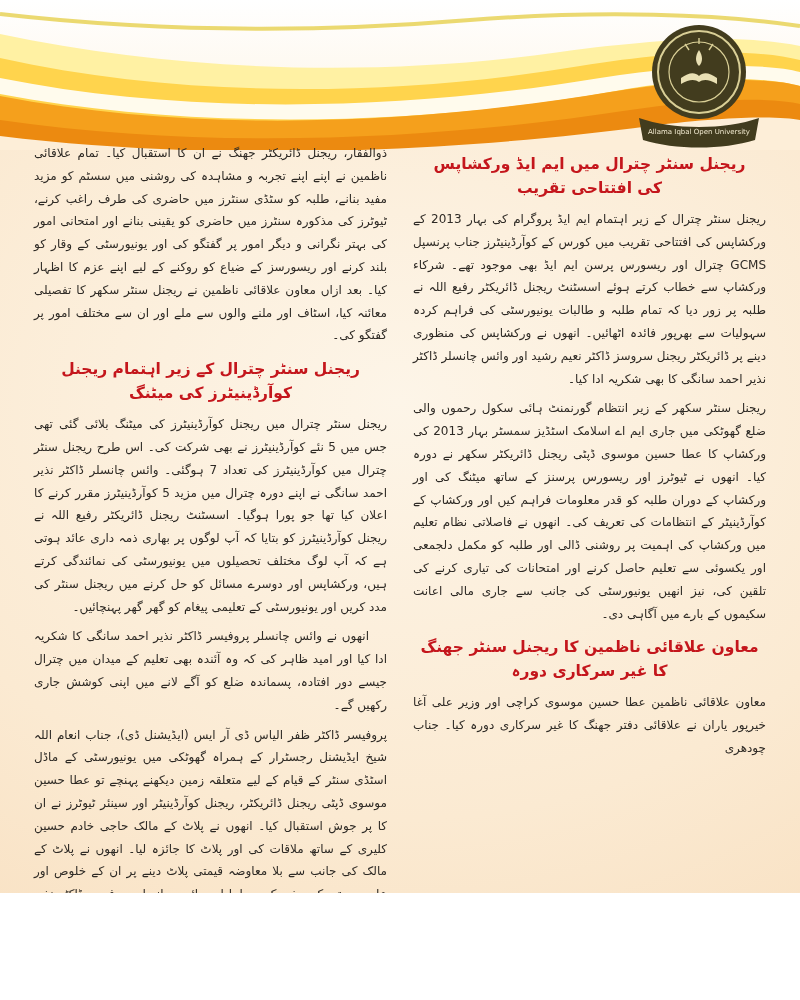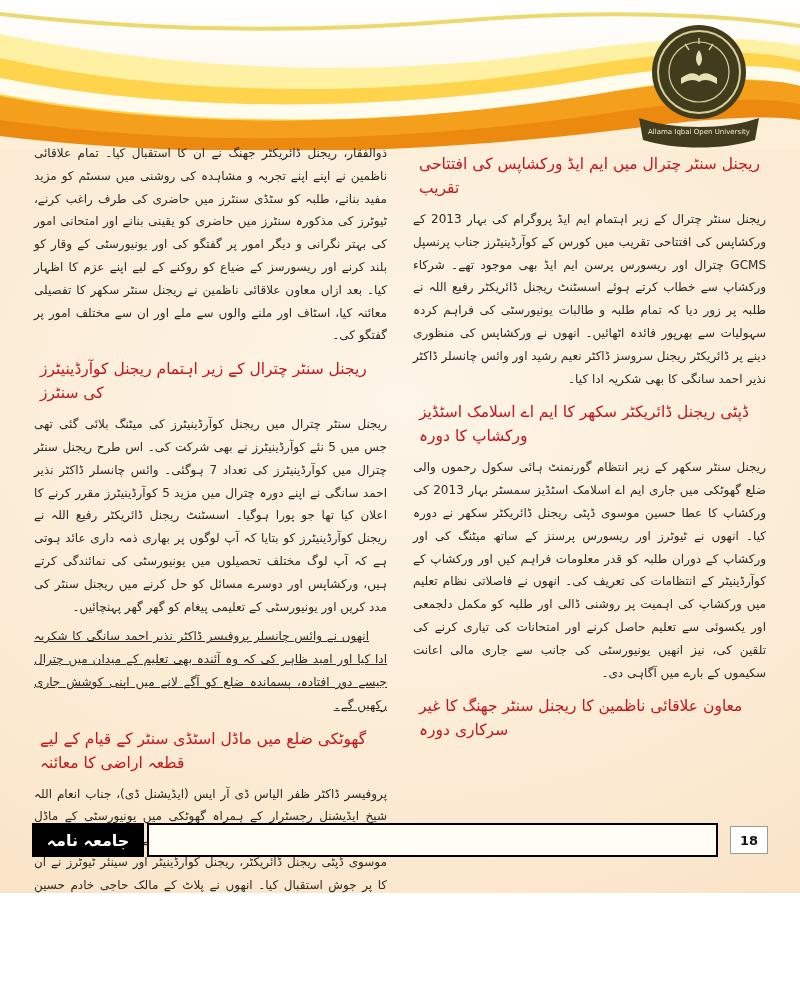--- a/index.html
+++ b/index.html
@@ -15,24 +15,24 @@
   .content {
     position:absolute; top:142px; left:34px; right:34px; bottom:86px;
     direction:rtl;
     display:flex; gap:26px;
   }
   .col { flex:1; min-width:0; text-align:justify; }
   p.body-text {
     font-size:12px; line-height:1.9; color:#2e2a25;
     margin:0 0 7px 0; direction:rtl; text-align:justify;
   }
-  p.indent { text-indent:18px;text-decoration:underline; }
+  p.indent { text-indent:18px; }
   h2.red-heading {
-    font-size:15.5px; font-weight:normal; color:#c4161c;
-    text-align:left; line-height:1.55;
+    font-size:15.5px; font-weight:bold; color:#c4161c;
+    text-align:center; line-height:1.55;
     margin:10px 6px 8px 6px; direction:rtl;
   }
   .footer {
     position:absolute; left:32px; right:32px; bottom:36px; height:34px;
     display:flex; align-items:stretch; direction:ltr;
   }
   .footer-label {
     width:112px; background:#000; color:#fff;
     display:flex; align-items:center; justify-content:center;
     font-size:16px; font-weight:bold;
@@ -82,35 +82,29 @@
     </g>
     <path d="M7,98 C41,110 93,110 127,98 L123,120 C91,130 43,130 11,120 Z" fill="#423c1e"></path>
     <text x="67" y="114" text-anchor="middle" font-size="7" fill="#f2ead0">Allama Iqbal Open University</text>
   </svg>
 
   <div class="content">
 
     <div class="col">
       <h2 class="red-heading">ریجنل سنٹر چترال میں ایم ایڈ ورکشاپس کی افتتاحی تقریب</h2>
       <p class="body-text">ریجنل سنٹر چترال کے زیر اہتمام ایم ایڈ پروگرام کی بہار 2013 کے ورکشاپس کی افتتاحی تقریب میں کورس کے کوآرڈینیٹرز جناب پرنسپل GCMS چترال اور ریسورس پرسن ایم ایڈ بھی موجود تھے۔ شرکاء ورکشاپ سے خطاب کرتے ہوئے اسسٹنٹ ریجنل ڈائریکٹر رفیع اللہ نے طلبہ پر زور دیا کہ تمام طلبہ و طالبات یونیورسٹی کی فراہم کردہ سہولیات سے بھرپور فائدہ اٹھائیں۔ انھوں نے ورکشاپس کی منظوری دینے پر ڈائریکٹر ریجنل سروسز ڈاکٹر نعیم رشید اور وائس چانسلر ڈاکٹر نذیر احمد سانگی کا بھی شکریہ ادا کیا۔</p>
-      <h2 class="red-heading">ڈپٹی ریجنل ڈائریکٹر سکھر کا ایم اے اسلامک اسٹڈیز ورکشاپ کا دورہ</h2>
       <p class="body-text">ریجنل سنٹر سکھر کے زیر انتظام گورنمنٹ ہائی سکول رحموں والی ضلع گھوٹکی میں جاری ایم اے اسلامک اسٹڈیز سمسٹر بہار 2013 کی ورکشاپ کا عطا حسین موسوی ڈپٹی ریجنل ڈائریکٹر سکھر نے دورہ کیا۔ انھوں نے ٹیوٹرز اور ریسورس پرسنز کے ساتھ میٹنگ کی اور ورکشاپ کے دوران طلبہ کو قدر معلومات فراہم کیں اور ورکشاپ کے کوآرڈینیٹر کے انتظامات کی تعریف کی۔ انھوں نے فاصلاتی نظام تعلیم میں ورکشاپ کی اہمیت پر روشنی ڈالی اور طلبہ کو مکمل دلجمعی اور یکسوئی سے تعلیم حاصل کرنے اور امتحانات کی تیاری کرنے کی تلقین کی، نیز انھیں یونیورسٹی کی جانب سے جاری مالی اعانت سکیموں کے بارے میں آگاہی دی۔</p>
       <h2 class="red-heading">معاون علاقائی ناظمین کا ریجنل سنٹر جھنگ کا غیر سرکاری دورہ</h2>
+      <p class="body-text">معاون علاقائی ناظمین عطا حسین موسوی کراچی اور وزیر علی آغا خیرپور یاران نے علاقائی دفتر جھنگ کا غیر سرکاری دورہ کیا۔ جناب چودھری</p>
     </div>
 
     <div class="col">
       <p class="body-text">ذوالفقار، ریجنل ڈائریکٹر جھنگ نے ان کا استقبال کیا۔ تمام علاقائی ناظمین نے اپنے اپنے تجربہ و مشاہدہ کی روشنی میں سسٹم کو مزید مفید بنانے، طلبہ کو سٹڈی سنٹرز میں حاضری کی طرف راغب کرنے، ٹیوٹرز کی مذکورہ سنٹرز میں حاضری کو یقینی بنانے اور امتحانی امور کی بہتر نگرانی و دیگر امور پر گفتگو کی اور یونیورسٹی کے وقار کو بلند کرنے اور ریسورسز کے ضیاع کو روکنے کے لیے اپنے عزم کا اظہار کیا۔ بعد ازاں معاون علاقائی ناظمین نے ریجنل سنٹر سکھر کا تفصیلی معائنہ کیا، اسٹاف اور ملنے والوں سے ملے اور ان سے مختلف امور پر گفتگو کی۔</p>
-      <h2 class="red-heading">ریجنل سنٹر چترال کے زیر اہتمام ریجنل کوآرڈینیٹرز کی سنٹرز</h2>
+      <h2 class="red-heading">ریجنل سنٹر چترال کے زیر اہتمام ریجنل کوآرڈینیٹرز کی میٹنگ</h2>
       <p class="body-text">ریجنل سنٹر چترال میں ریجنل کوآرڈینیٹرز کی میٹنگ بلائی گئی تھی جس میں 5 نئے کوآرڈینیٹرز نے بھی شرکت کی۔ اس طرح ریجنل سنٹر چترال میں کوآرڈینیٹرز کی تعداد 7 ہوگئی۔ وائس چانسلر ڈاکٹر نذیر احمد سانگی نے اپنے دورہ چترال میں مزید 5 کوآرڈینیٹرز مقرر کرنے کا اعلان کیا تھا جو پورا ہوگیا۔ اسسٹنٹ ریجنل ڈائریکٹر رفیع اللہ نے ریجنل کوآرڈینیٹرز کو بتایا کہ آپ لوگوں پر بھاری ذمہ داری عائد ہوتی ہے کہ آپ لوگ مختلف تحصیلوں میں یونیورسٹی کی نمائندگی کرتے ہیں، ورکشاپس اور دوسرے مسائل کو حل کرنے میں ریجنل سنٹر کی مدد کریں اور یونیورسٹی کے تعلیمی پیغام کو گھر گھر پہنچائیں۔</p>
       <p class="body-text indent">انھوں نے وائس چانسلر پروفیسر ڈاکٹر نذیر احمد سانگی کا شکریہ ادا کیا اور امید ظاہر کی کہ وہ آئندہ بھی تعلیم کے میدان میں چترال جیسے دور افتادہ، پسماندہ ضلع کو آگے لانے میں اپنی کوشش جاری رکھیں گے۔</p>
-      <h2 class="red-heading">گھوٹکی ضلع میں ماڈل اسٹڈی سنٹر کے قیام کے لیے قطعہ اراضی کا معائنہ</h2>
       <p class="body-text">پروفیسر ڈاکٹر ظفر الیاس ڈی آر ایس (ایڈیشنل ڈی)، جناب انعام اللہ شیخ ایڈیشنل رجسٹرار کے ہمراہ گھوٹکی میں یونیورسٹی کے ماڈل اسٹڈی سنٹر کے قیام کے لیے متعلقہ زمین دیکھنے پہنچے تو عطا حسین موسوی ڈپٹی ریجنل ڈائریکٹر، ریجنل کوآرڈینیٹر اور سینئر ٹیوٹرز نے ان کا پر جوش استقبال کیا۔ انھوں نے پلاٹ کے مالک حاجی خادم حسین کلیری کے ساتھ ملاقات کی اور پلاٹ کا جائزہ لیا۔ انھوں نے پلاٹ کے مالک کی جانب سے بلا معاوضہ قیمتی پلاٹ دینے پر ان کے خلوص اور علم دوستی کے جذبے کو سراہا اور وائس چانسلر پروفیسر ڈاکٹر نذیر احمد سانگی کی جانب سے ان کا شکریہ ادا کیا۔</p>
     </div>
 
   </div>
 
-  <div class="footer">
-    <div class="footer-label">جامعہ نامہ</div>
-    <div class="footer-strip"></div>
-    <div class="page-num">18</div>
-  </div>
 
 </div>
 
 </body></html>

